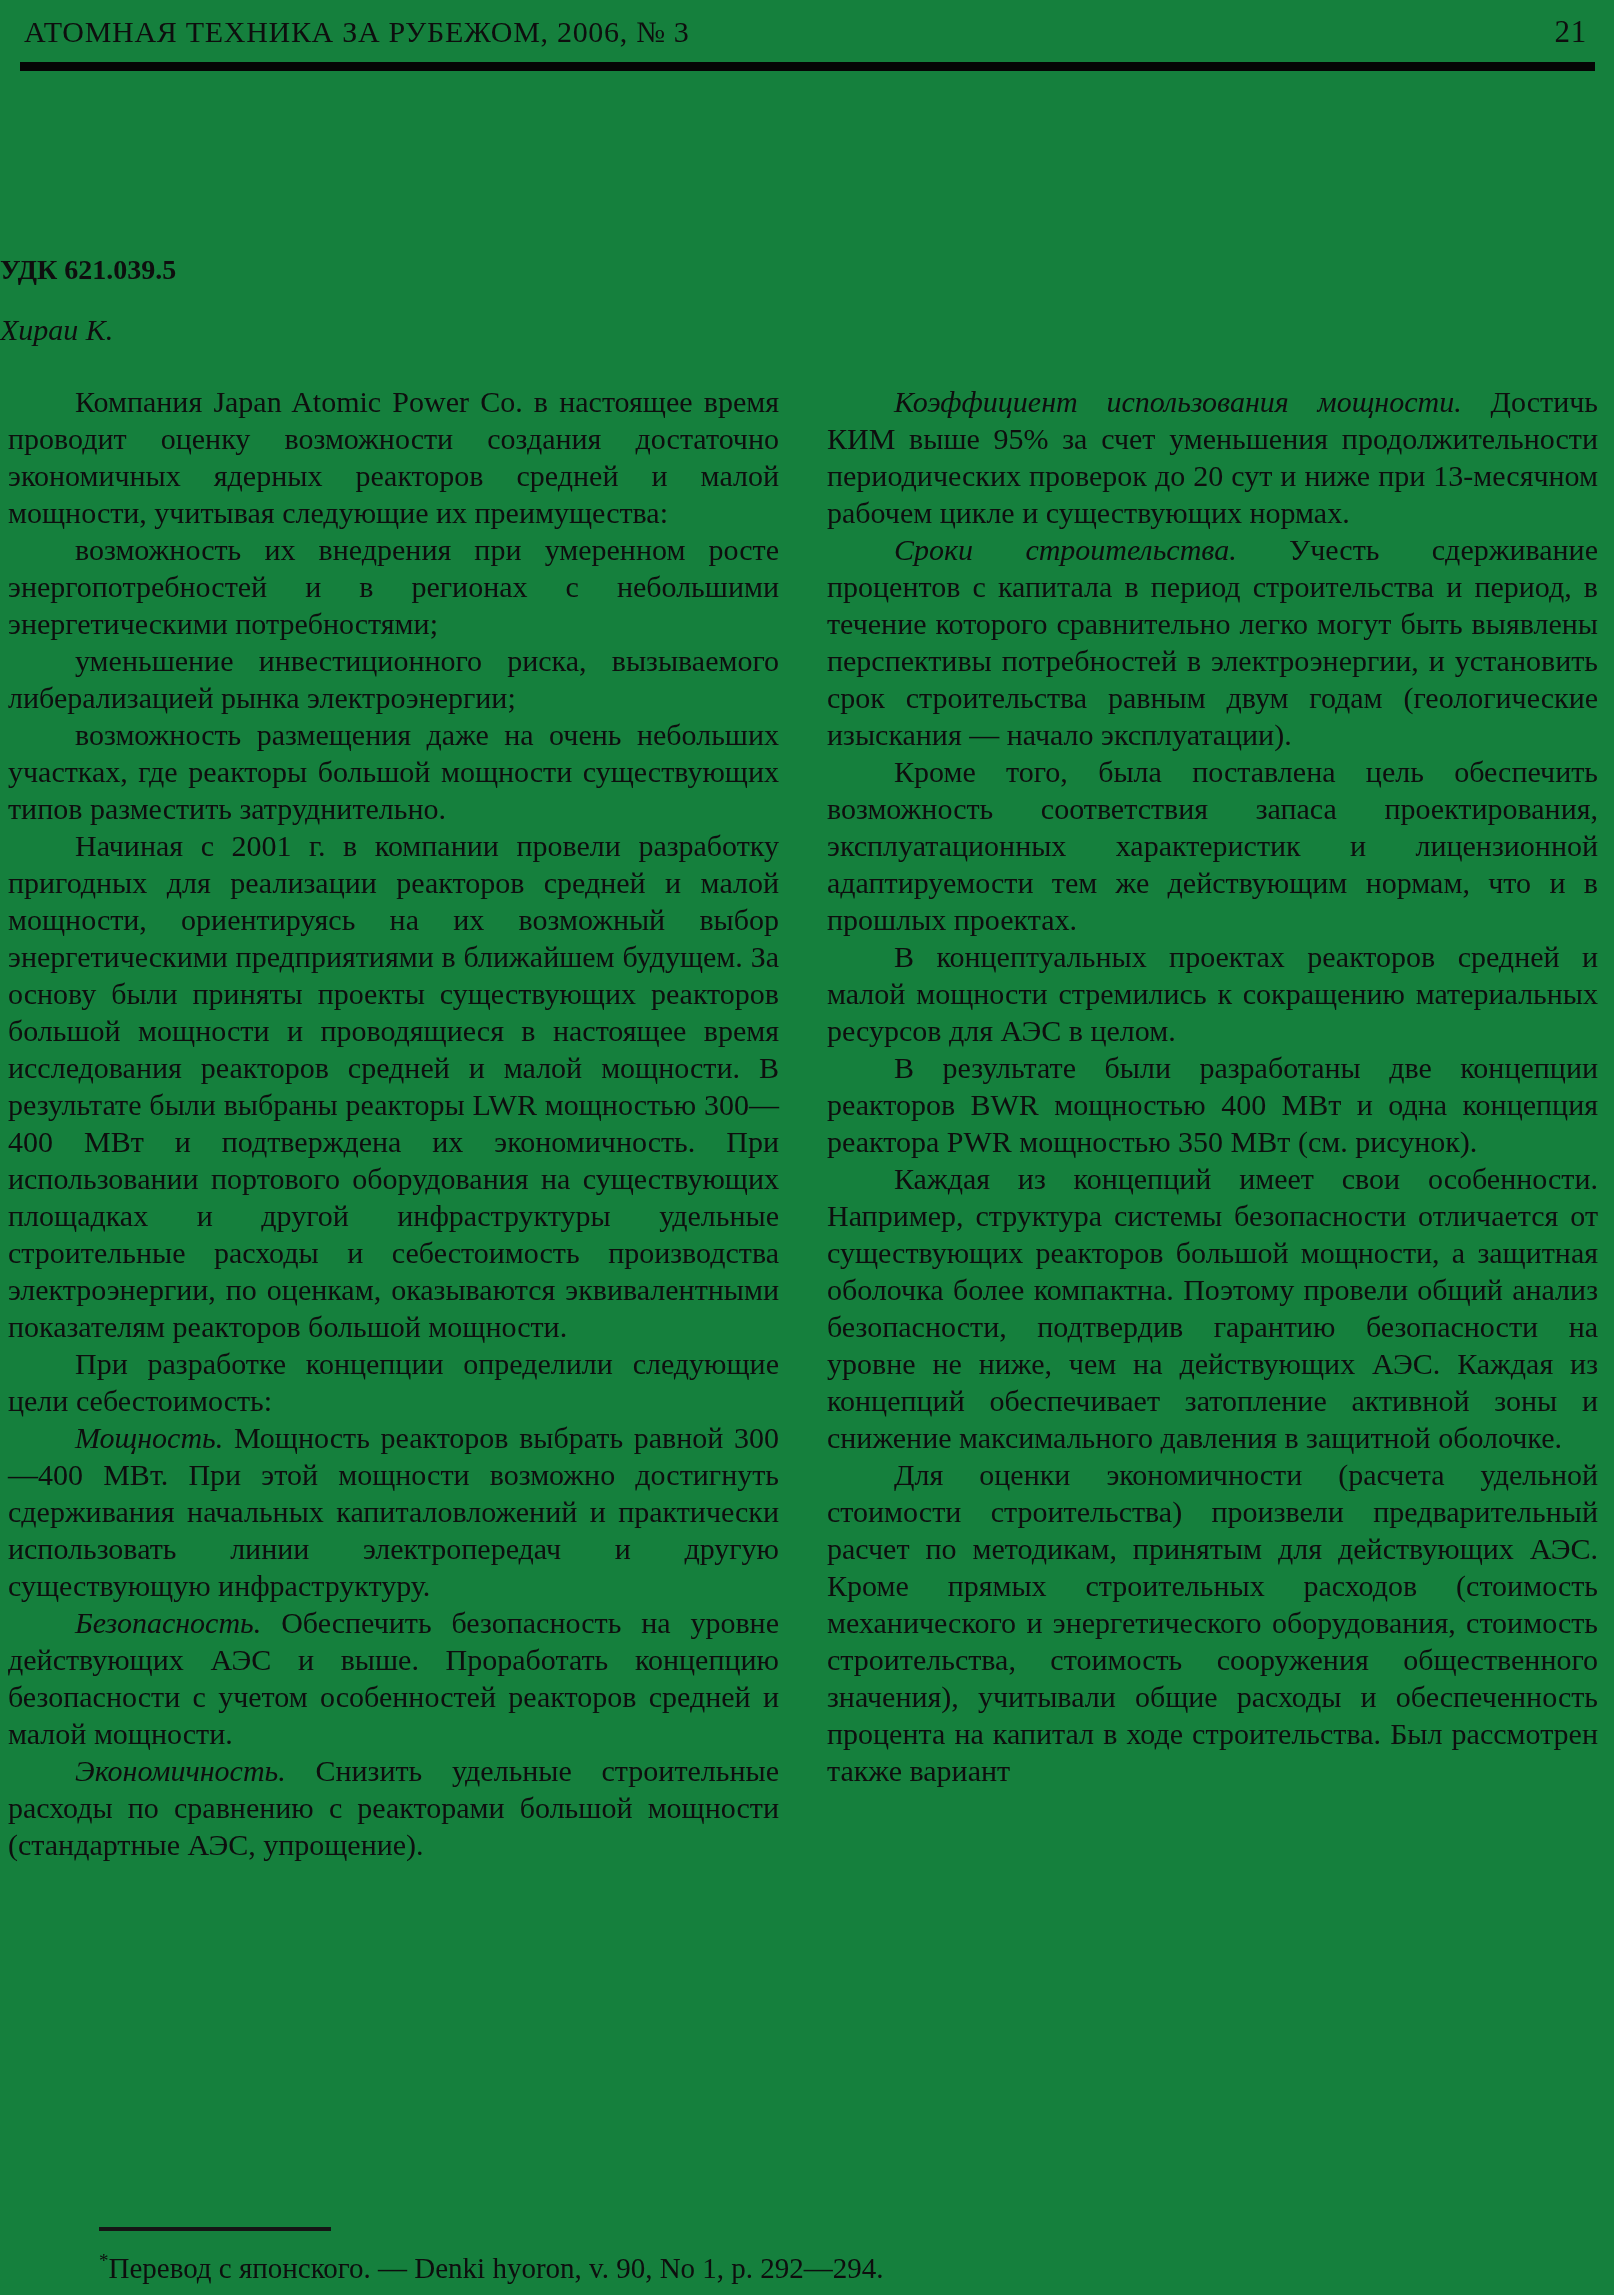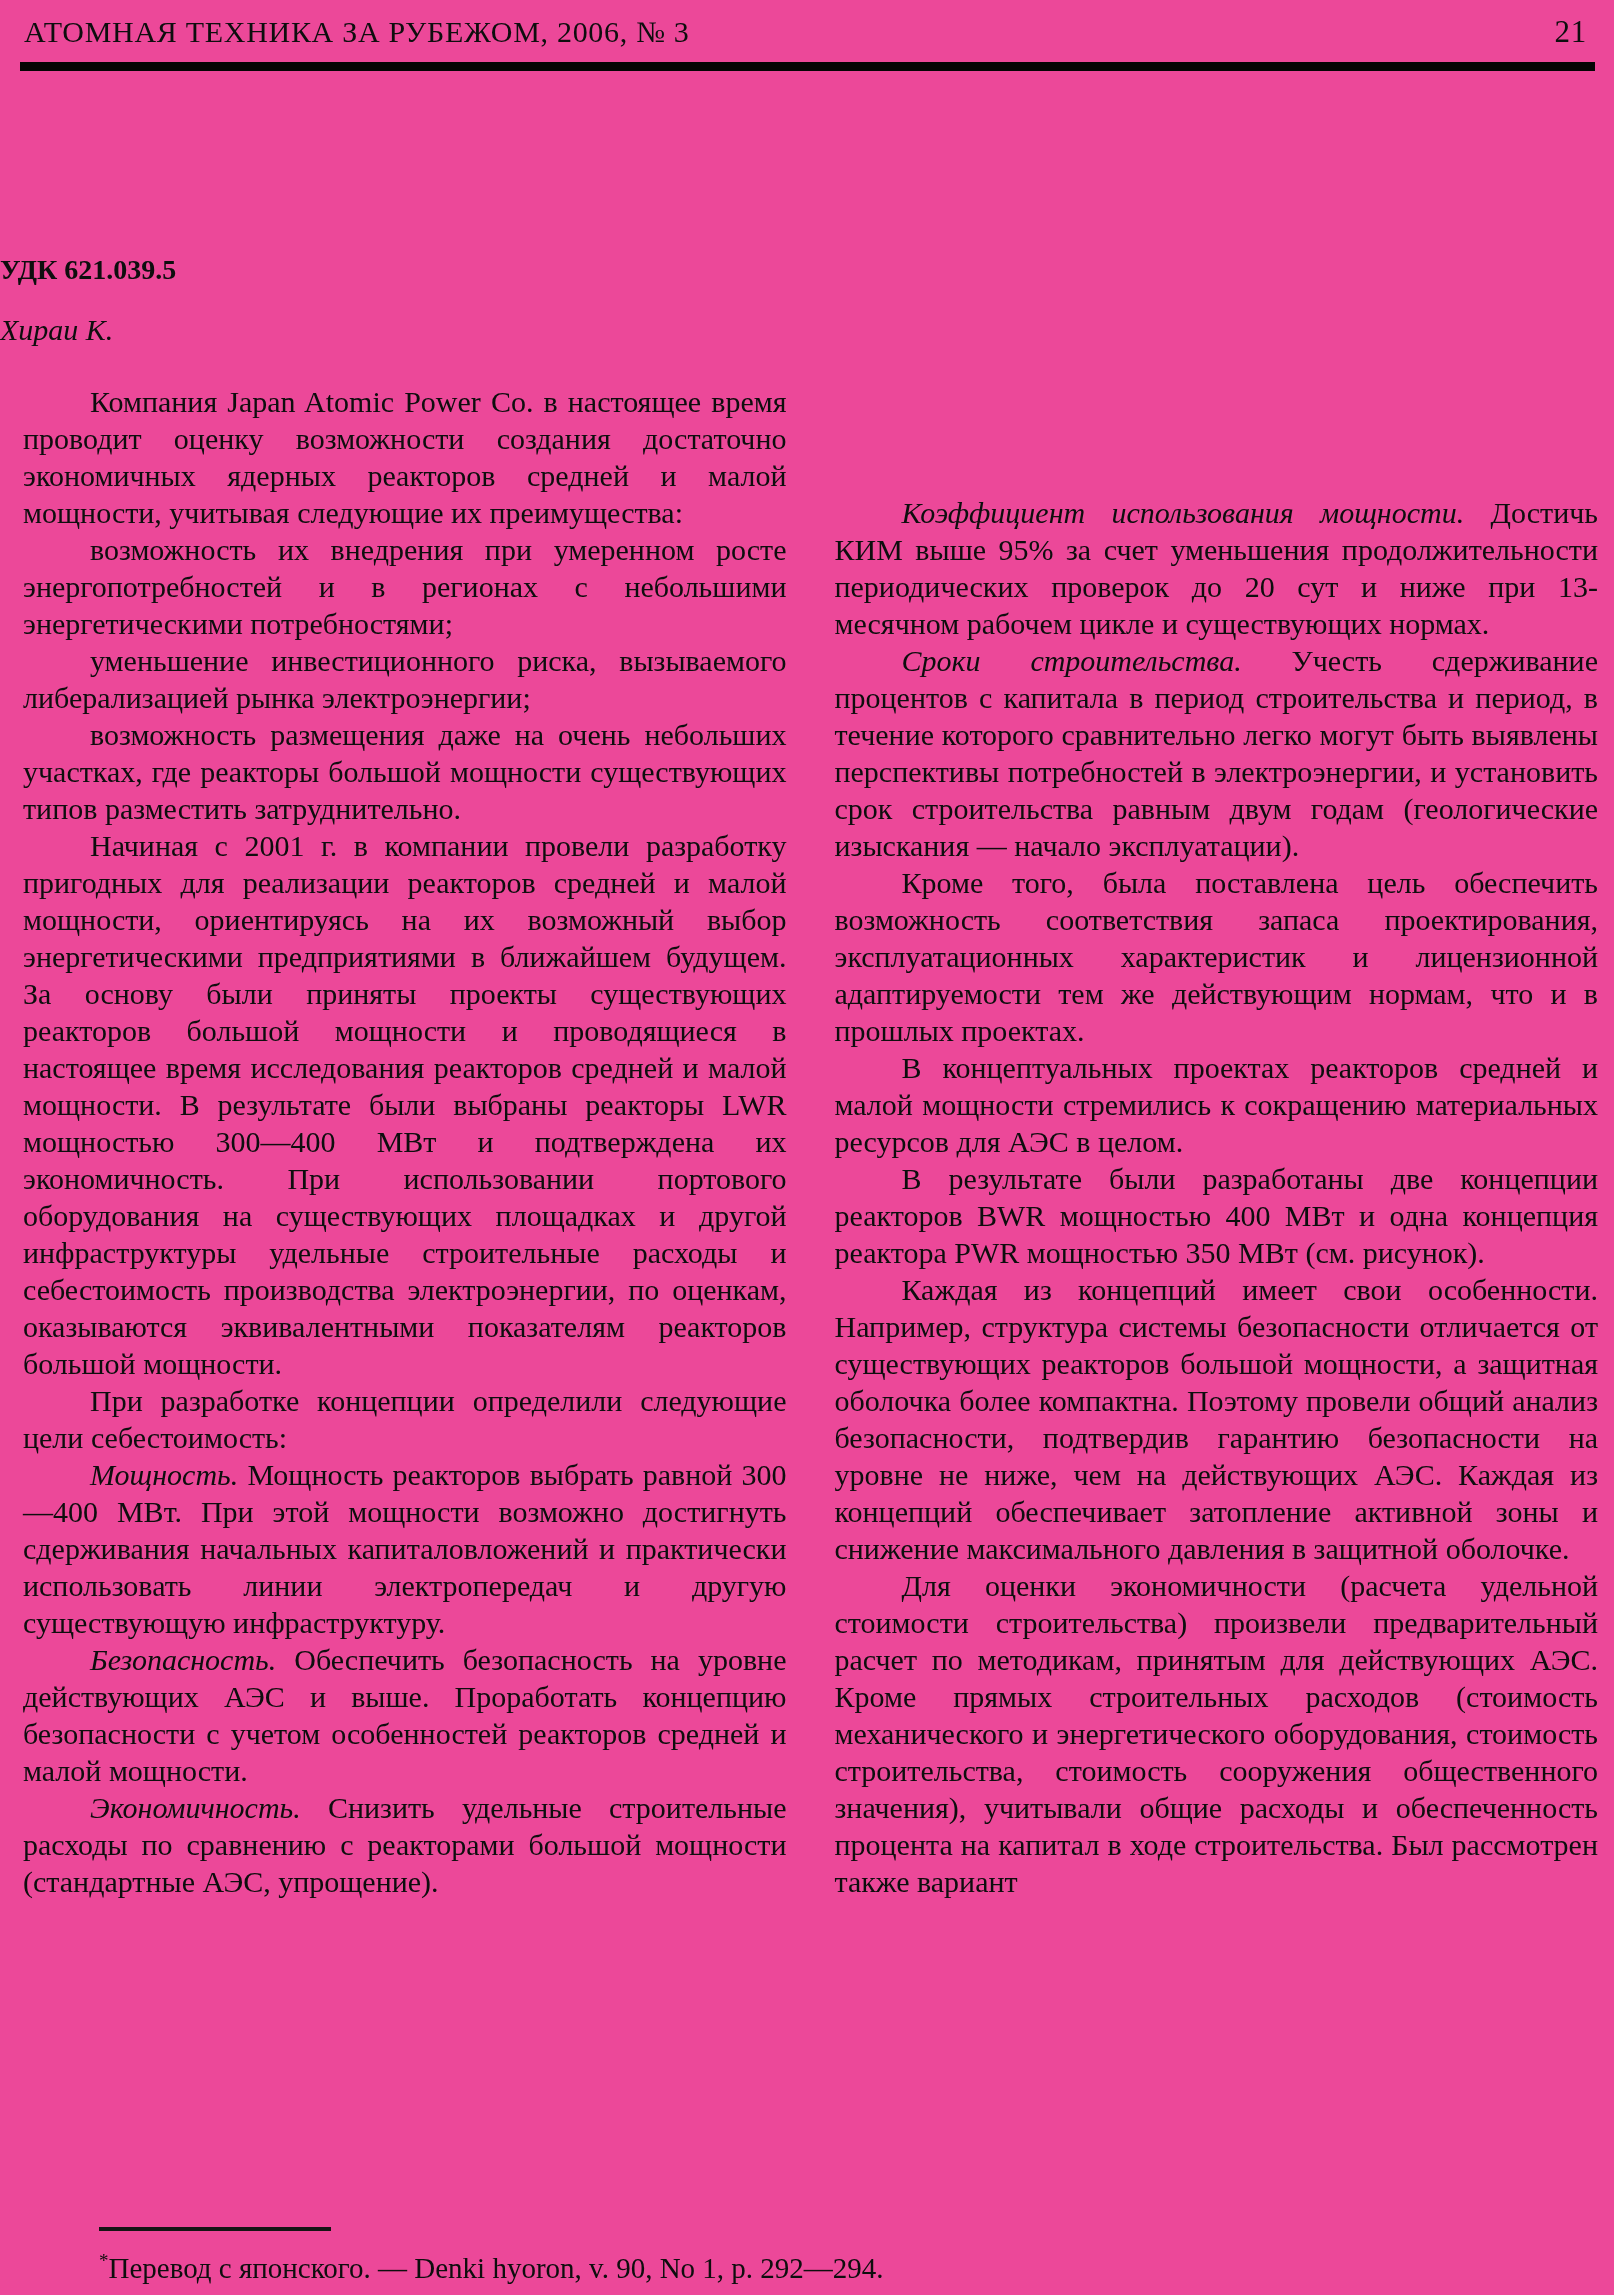--- a/index.html
+++ b/index.html
@@ -1,20 +1,20 @@
 <!DOCTYPE html>
 <html lang="ru" style="font-size:10.8px"><head>
 <meta charset="utf-8">
 <style>
   html, body { margin: 0; padding: 0; background: #ffffff; }
   .page {
     position: relative;
     width: 1614px;
     height: 2295px;
-    background: #ec4899;
+    background: #15803d;
     color: #0e0e0e;
     font-family: "Liberation Serif", "DejaVu Serif", serif;
     overflow: hidden;
     box-sizing: border-box;
   }
   
   .running-head {
     display: flex;
     justify-content: space-between;
     align-items: baseline;
@@ -54,22 +54,21 @@
     text-align: left;
     font-style: italic;
     font-size: 30px;
     line-height: 34px;
   }
   
   .columns {
     display: flex;
     gap: 48px;
     margin-top: 36px;
-    padding: 0 16px 0 23px;
-    align-items: flex-end;
+    padding: 0 16px 0 8px;
   }
   .column { flex: 1 1 0; min-width: 0; }
   .column p {
     margin: 0;
     text-align: justify;
     text-indent: 67px;
     font-size: 30px;
     line-height: 37px;
   }
   .column p i { font-style: italic; }

